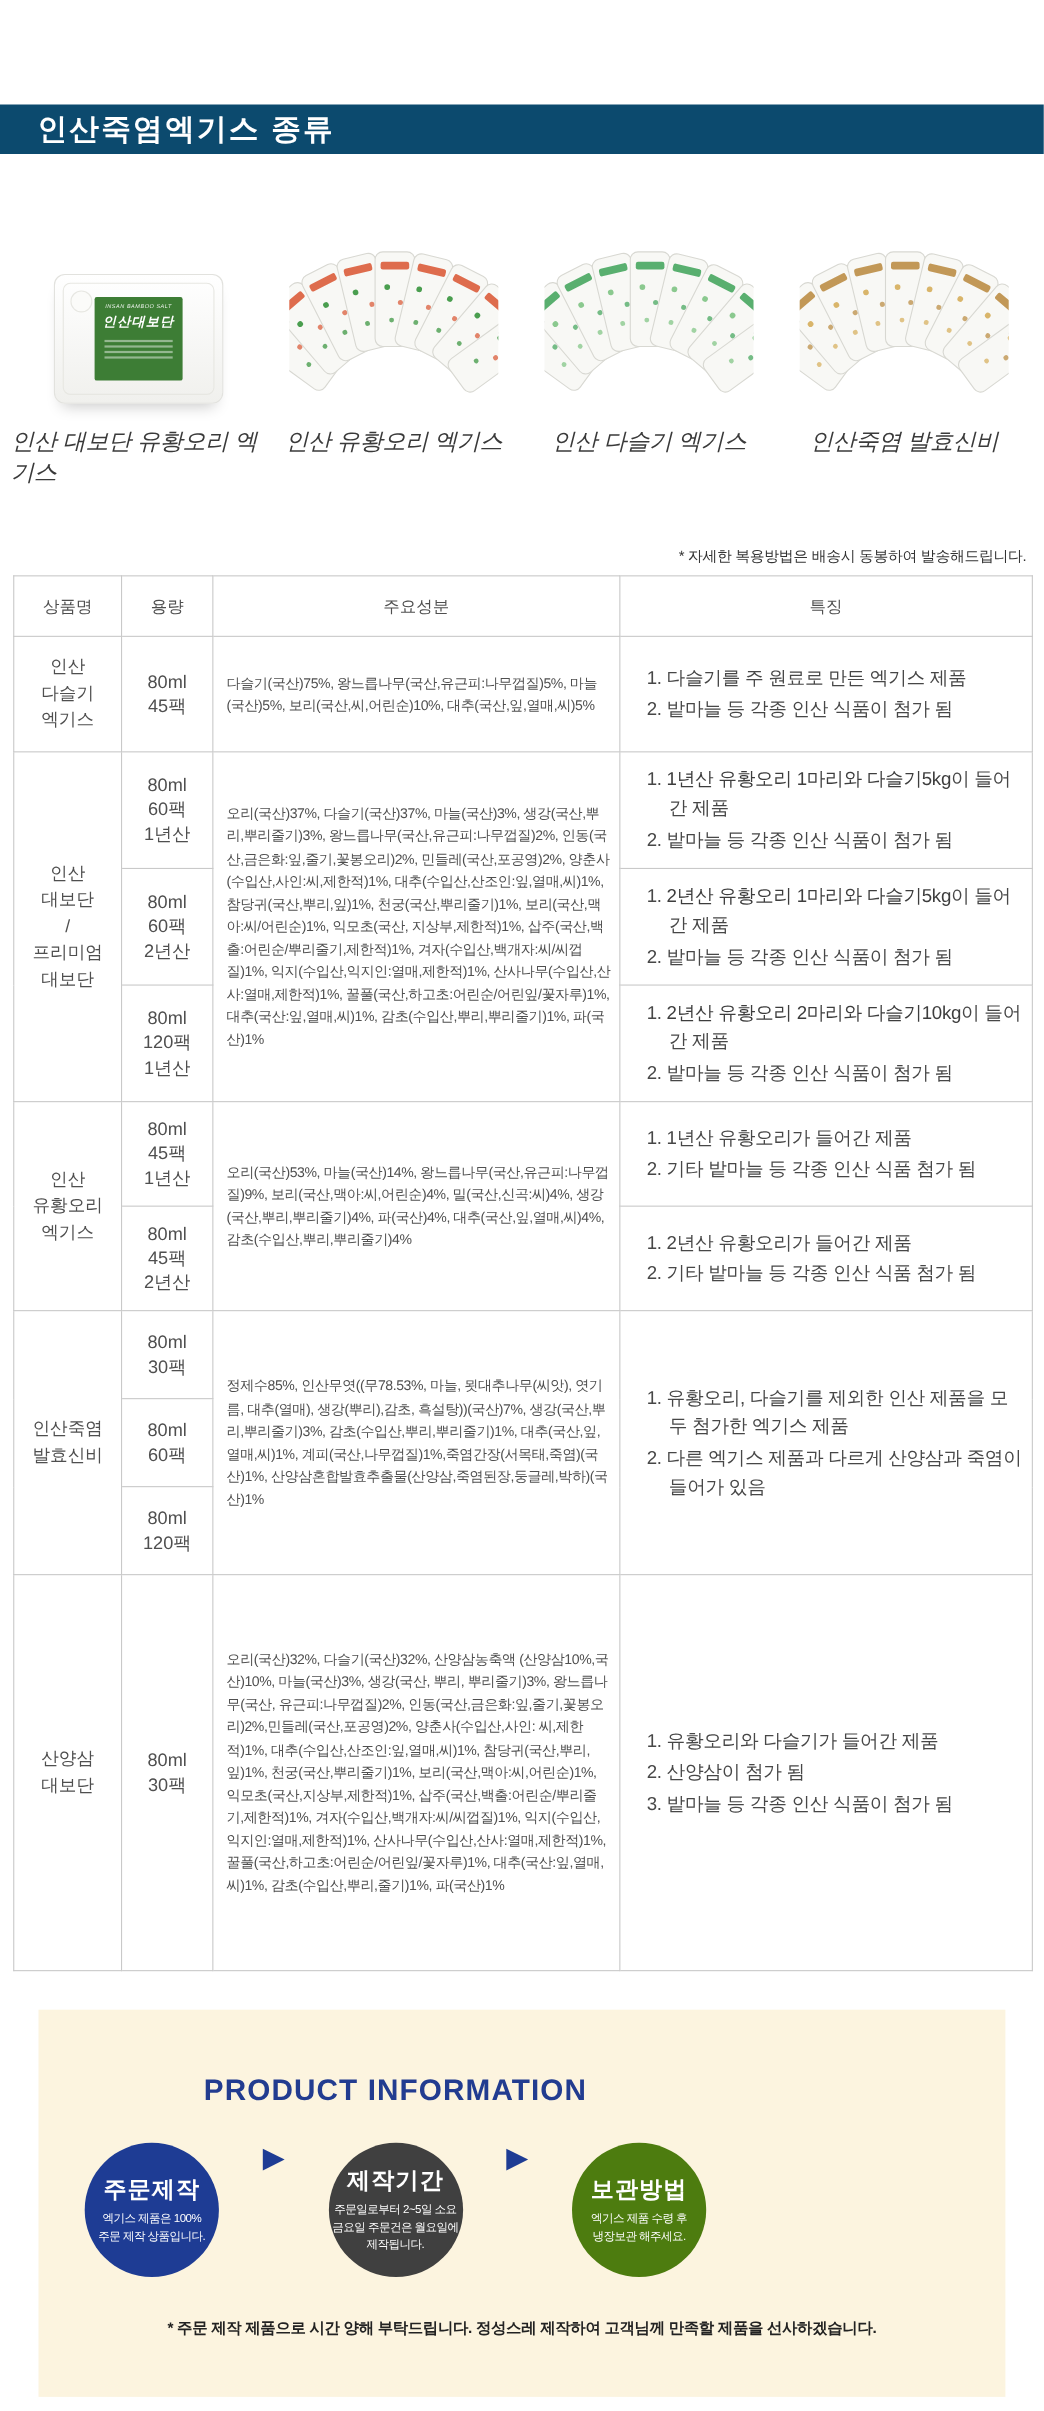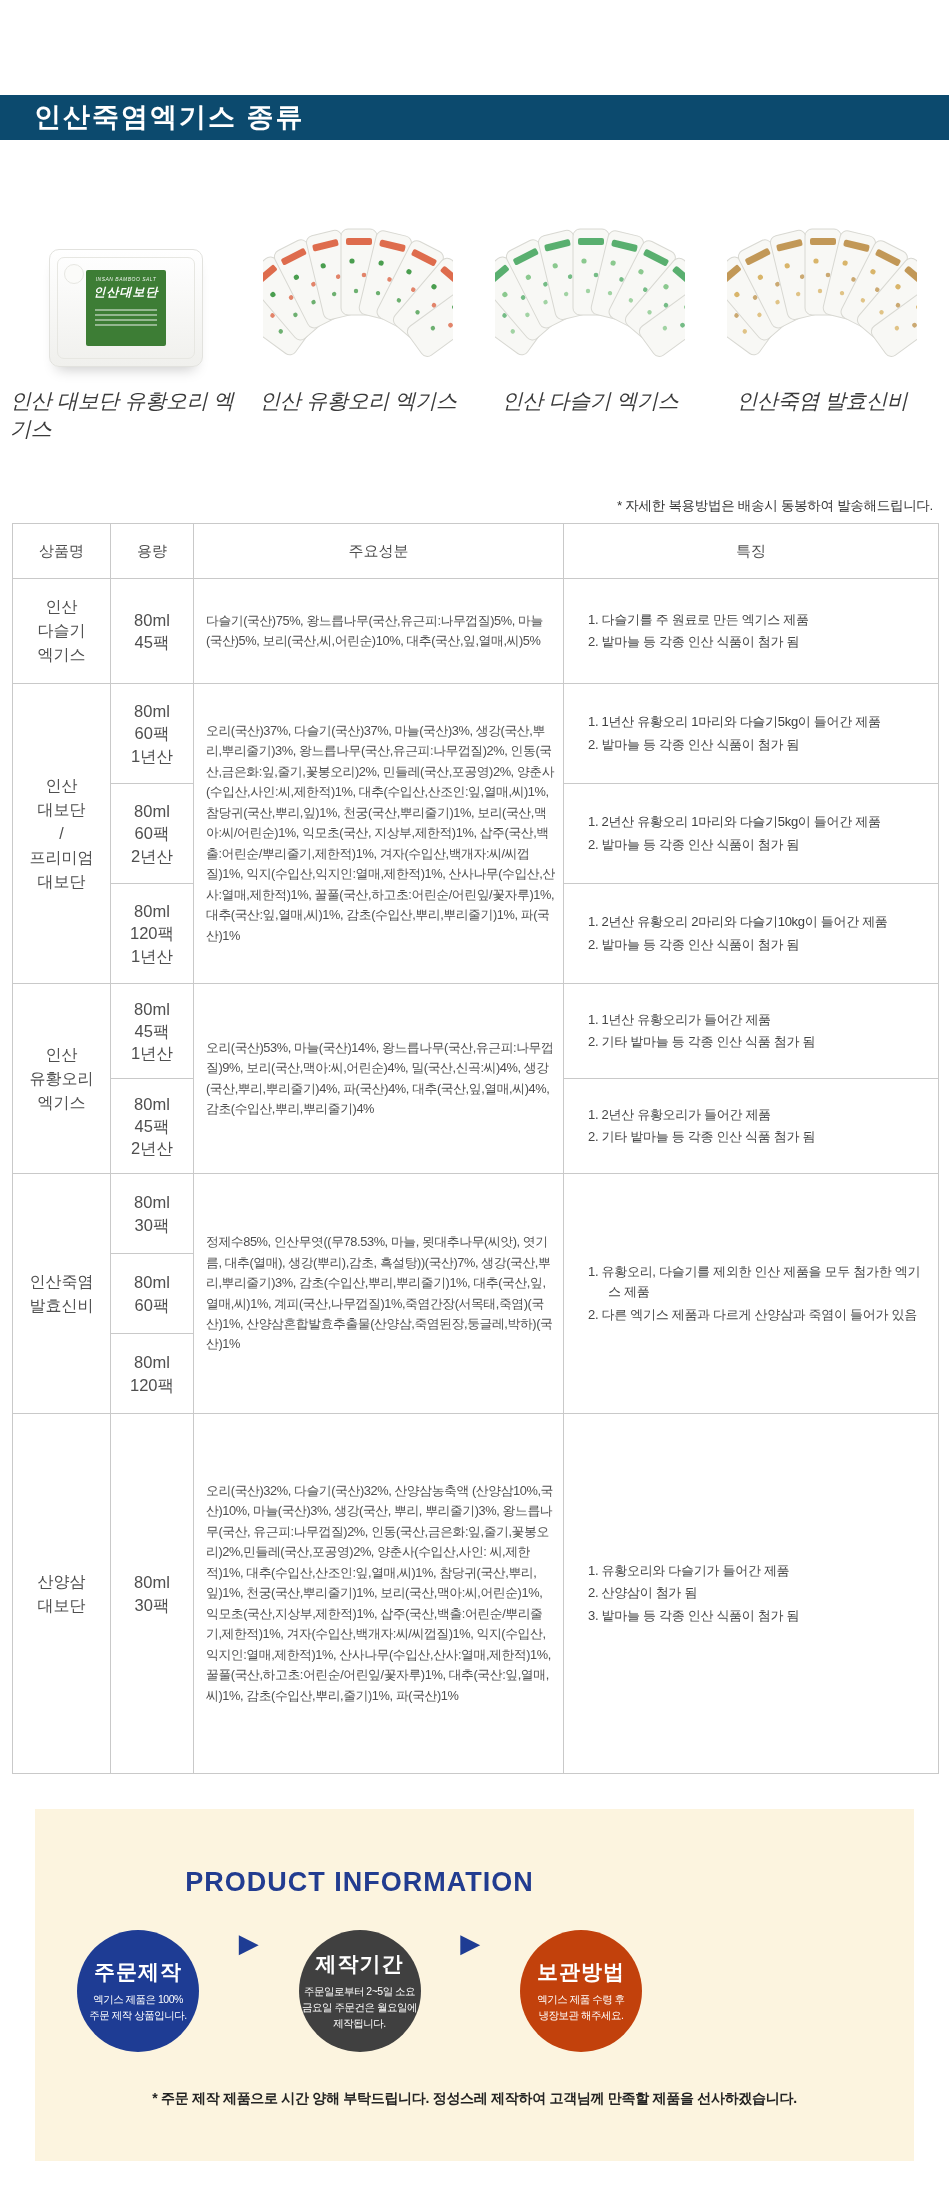--- a/index.html
+++ b/index.html
@@ -34,21 +34,21 @@
   
   .ship-note{text-align:right;margin:54px 16px 8px 0;font-size:13.5px;color:#333;letter-spacing:-0.3px;}
 
   
   table.spec{border-collapse:collapse;margin:0 0 0 12px;table-layout:fixed;width:926px;}
   table.spec td{border:1px solid #c9c9c9;vertical-align:middle;box-sizing:border-box;}
   td.head{height:55px;text-align:center;font-size:15px;color:#4f4f4f;}
   td.name-cell{text-align:center;font-size:16px;line-height:1.5;white-space:pre-line;color:#4f4f4f;}
   td.vol-cell{text-align:center;font-size:16.5px;line-height:1.35;white-space:pre-line;color:#4f4f4f;}
   td.ing-cell{font-size:12.8px;line-height:1.6;padding:12px 8px 12px 12px;color:#4f4f4f;letter-spacing:-0.4px;}
-  td.feat-cell{font-size:13px;padding:10px 8px 10px 24px;color:#474747;letter-spacing:-0.3px;}
+  td.feat-cell{font-size:17px;padding:10px 8px 10px 24px;color:#474747;letter-spacing:-0.3px;}
   .feat-item{padding-left:20px;text-indent:-20px;line-height:1.55;margin:2px 0;}
   .feat-item b{font-weight:normal;color:#3d3d3d;}
 
   
   .pi-box{margin:35px 35px 0 35px;background:#fcf4df;padding:58px 0 34px 0;box-sizing:border-box;height:352px;}
   .pi-inner{width:565px;margin-left:42px;}
   .pi-title{text-align:center;color:#223c90;font-size:27px;font-weight:bold;letter-spacing:1px;}
   .steps{display:flex;align-items:flex-start;justify-content:space-between;margin-top:32px;}
   .circle{width:122px;height:122px;border-radius:50%;background:#1e3c94;color:#fff;flex:0 0 auto;
     display:flex;flex-direction:column;align-items:center;justify-content:center;text-align:center;}
@@ -422,21 +422,21 @@
 주문 제작 상품입니다.</div>
           </div>
           <div class="arrow">▶</div>
           <div class="circle" style="background: #404040;">
             <div class="t">제작기간</div>
             <div class="d">주문일로부터 2~5일 소요
 금요일 주문건은 월요일에
 제작됩니다.</div>
           </div>
           <div class="arrow">▶</div>
-          <div class="circle" style="background: #c2410c;">
+          <div class="circle" style="background: #4d7c0f;">
             <div class="t">보관방법</div>
             <div class="d">엑기스 제품 수령 후
 냉장보관 해주세요.</div>
           </div>
         </div>
     </div>
     <div class="pi-note">* 주문 제작 제품으로 시간 양해 부탁드립니다. 정성스레 제작하여 고객님께 만족할 제품을 선사하겠습니다.</div>
   </div>
 
 </div>

